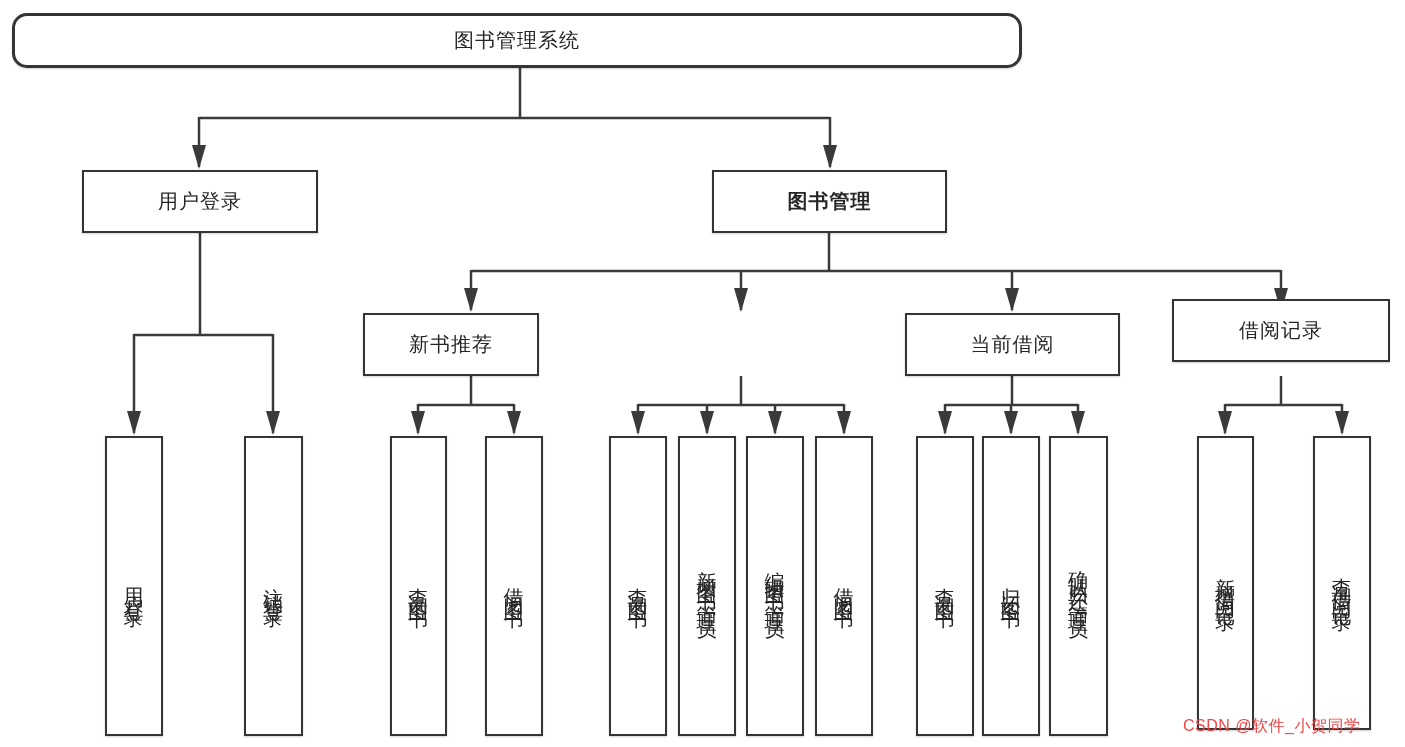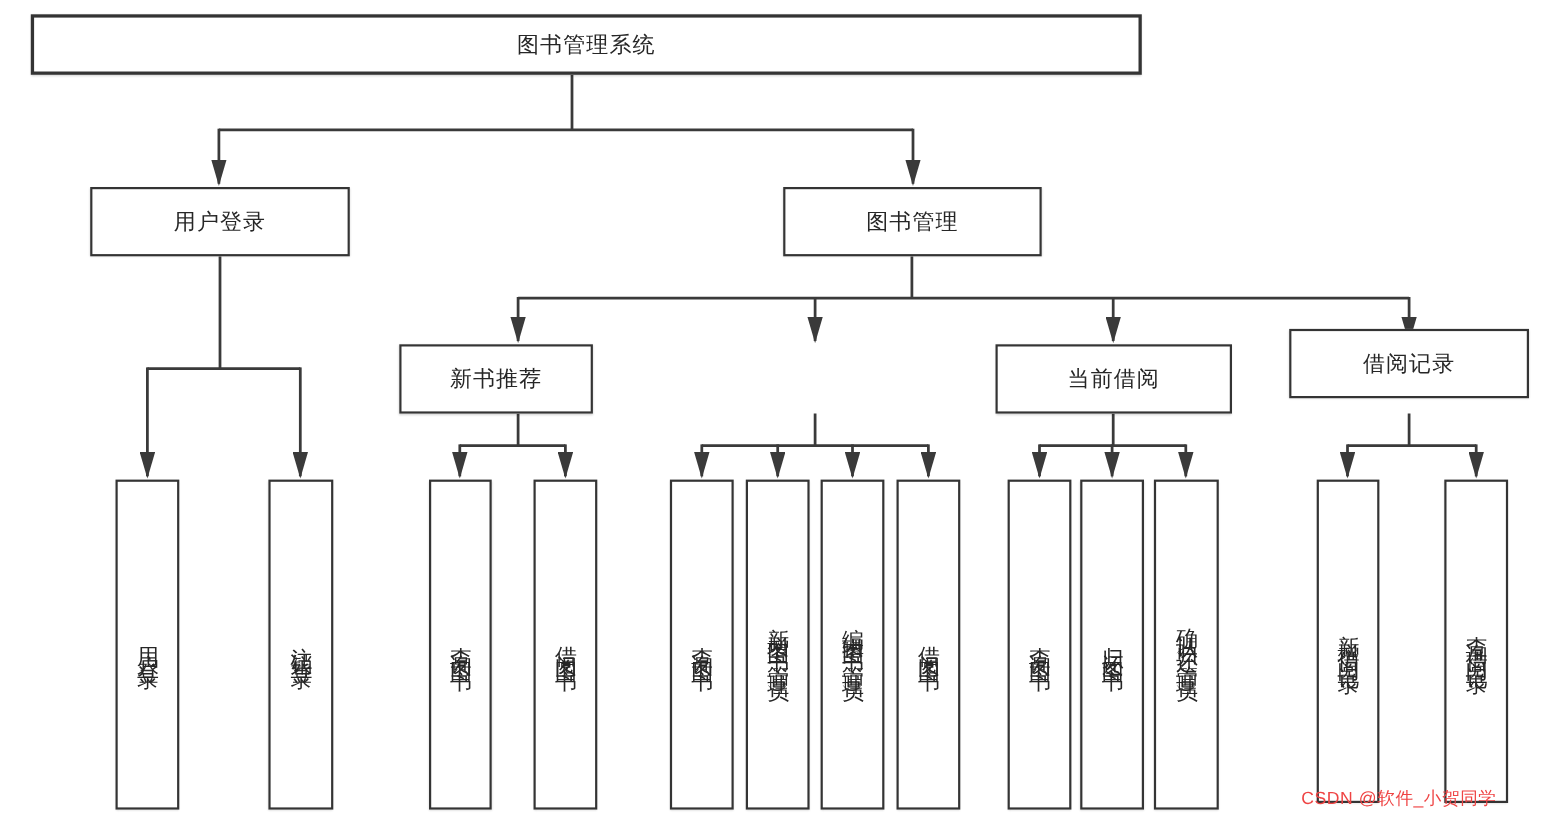--- a/index.html
+++ b/index.html
@@ -93,28 +93,28 @@
       <line x1="945" y1="404" x2="945" y2="433" marker-end="url(#arrow)"></line>
       <line x1="1011" y1="404" x2="1011" y2="433" marker-end="url(#arrow)"></line>
       <line x1="1078" y1="404" x2="1078" y2="433" marker-end="url(#arrow)"></line>
 
       <path d="M1281,376 V405 M1225,405 H1342"></path>
       <line x1="1225" y1="404" x2="1225" y2="433" marker-end="url(#arrow)"></line>
       <line x1="1342" y1="404" x2="1342" y2="433" marker-end="url(#arrow)"></line>
     </g>
   </svg>
 
-  <div class="node root-box" style="left:28px; top:13px; width:1010px; height:55px;">
+  <div class="node root-box" style="left:12px; top:13px; width:1010px; height:55px;border-radius:15px;">
     <span class="hlabel">图书管理系统</span>
   </div>
 
   <div class="node" style="left:82px; top:170px; width:236px; height:63px;">
     <span class="hlabel">用户登录</span>
   </div>
-  <div class="node" style="left:712px; top:170px; width:235px; height:63px;">
+  <div class="node" style="left:712px; top:170px; width:235px; height:63px;font-weight:bold;">
     <span class="hlabel">图书管理</span>
   </div>
 
   <div class="node" style="left:363px; top:313px; width:176px; height:63px;">
     <span class="hlabel">新书推荐</span>
   </div>
   <div class="node" style="left:905px; top:313px; width:215px; height:63px;text-align:right;">
     <span class="hlabel">当前借阅</span>
   </div>
   <div class="node" style="left:1172px; top:299px; width:218px; height:63px;">

